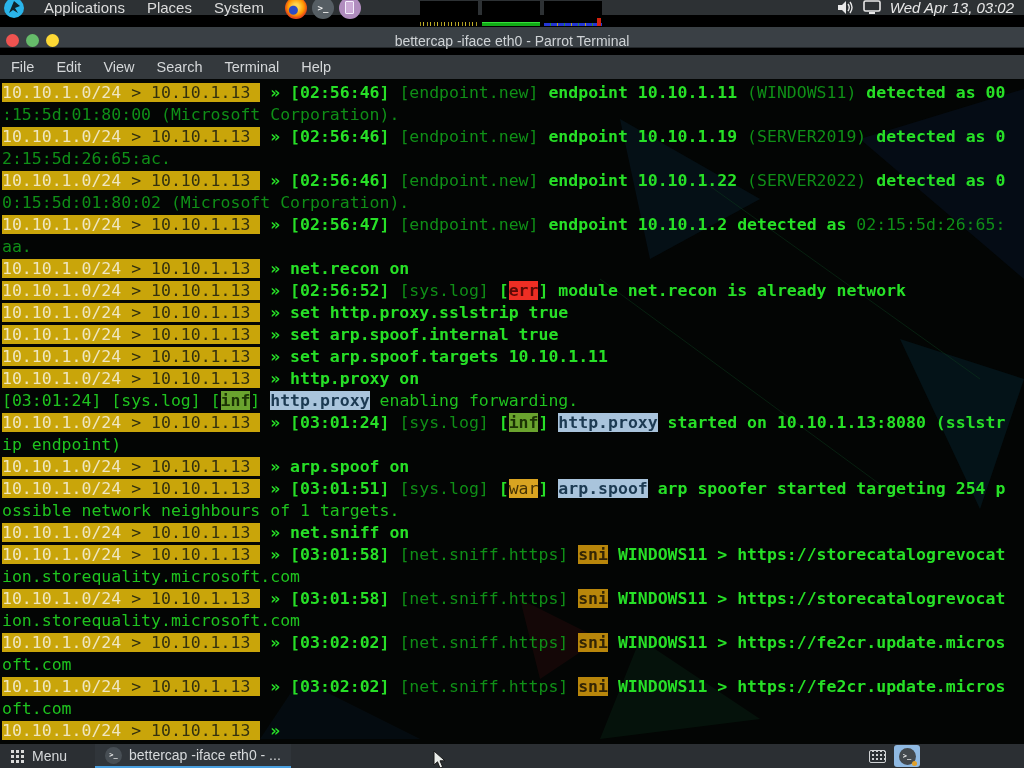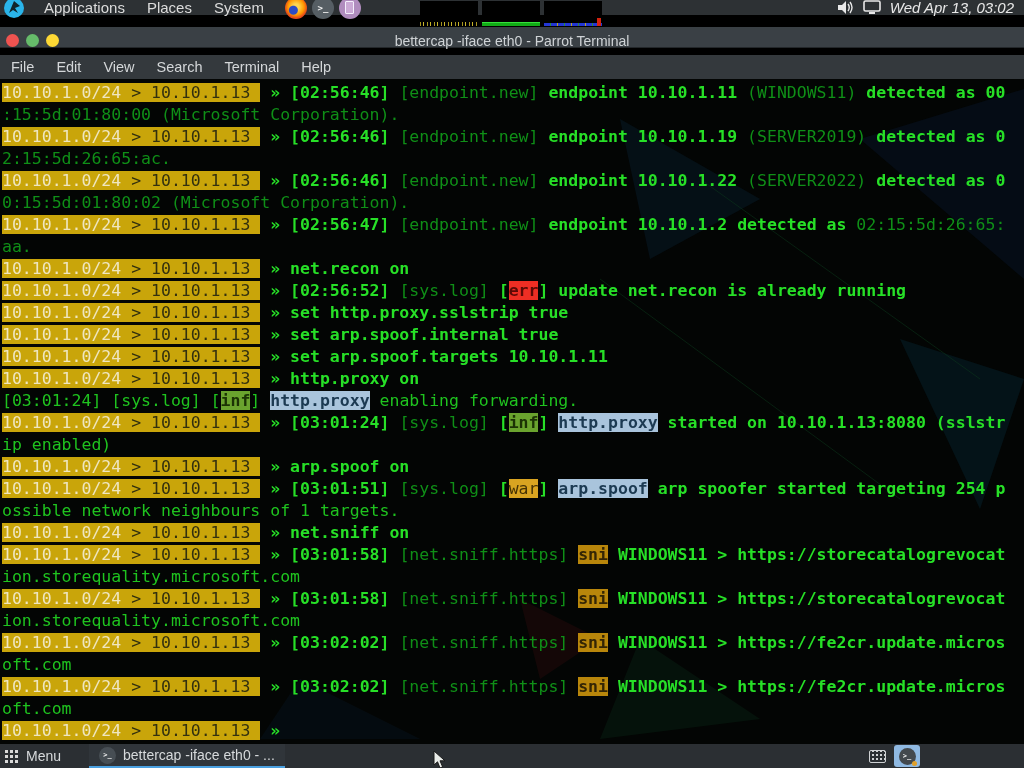--- a/index.html
+++ b/index.html
@@ -51,21 +51,21 @@
   .seg-gn { color:var(--term_green); }
   .seg-d  { color:var(--term_green_dim); }
   .seg-berr { background:var(--err_bg); color:var(--err_fg); font-weight:700; }
   .seg-binf { background:var(--inf_bg); color:var(--inf_fg); font-weight:700; }
   .seg-bwar { background:var(--war_bg); color:var(--war_fg); font-weight:400; }
   .seg-bsni { background:var(--sni_bg); color:var(--sni_fg); font-weight:700; }
   .seg-tblu { background:var(--tok_bg); color:var(--tok_fg); font-weight:700; }
 
   
   .taskbar { top:744px; height:24px; background:var(--taskbar_bg); display:flex; align-items:stretch; color:#d6d9db; font-size:14px; }
-  .tb-menu { display:flex; align-items:center; gap:8px; padding:0 14px 0 4px; }
+  .tb-menu { display:flex; align-items:center; gap:8px; padding:0 14px 0 10px; }
   .gridico { width:14px; height:14px; background-image:radial-gradient(circle,#d8d8d8 1.6px, transparent 1.8px); background-size:5px 5px; background-position:0 0; }
   .tb-task { display:flex; align-items:center; gap:7px; padding:0 10px; margin-left:14px; width:196px; background:#30353a; border-bottom:2px solid var(--accent_blue); }
   .tb-task .mini { width:17px; height:17px; border-radius:50%; background:#474e54; color:#eee; font:700 7px "DejaVu Sans Mono", monospace; display:flex; align-items:center; justify-content:center; flex:0 0 auto; }
   .tb-task .lbl { white-space:nowrap; overflow:hidden; }
   .tb-right { margin-left:auto; display:flex; align-items:center; gap:8px; padding-right:104px; }
   .kbdico { width:17px; height:13px; border:1px solid #cfd2d4; border-radius:2px; background-image:radial-gradient(circle,#cfd2d4 1px, transparent 1.2px); background-size:4px 4px; background-position:1px 2px; }
   .trayterm { width:26px; height:22px; border-radius:3px; background:#8fb9e2; display:flex; align-items:center; justify-content:center; }
   .trayterm b { width:17px; height:17px; border-radius:50%; background:#43494e; color:#f3f3f3; font:700 7px "DejaVu Sans Mono", monospace; display:flex; align-items:center; justify-content:center; position:relative; }
   .trayterm b::after { content:""; position:absolute; right:-1px; bottom:-1px; width:5px; height:5px; border-radius:50%; background:#e0a02a; }
 
@@ -150,28 +150,28 @@
   <div class="tout">
       <div class="trow"><span class="prompt"><span class="pnet">10.10.1.0/24</span><span class="prest"> &gt; 10.10.1.13 </span></span> <span class="seg-g">» [02:56:46] </span><span class="seg-d">[endpoint.new] </span><span class="seg-g">endpoint 10.10.1.11 </span><span class="seg-d">(WINDOWS11)</span><span class="seg-g"> detected as 00</span></div>
       <div class="trow"><span class="seg-d">:15:5d:01:80:00 (Microsoft Corporation).</span></div>
       <div class="trow"><span class="prompt"><span class="pnet">10.10.1.0/24</span><span class="prest"> &gt; 10.10.1.13 </span></span> <span class="seg-g">» [02:56:46] </span><span class="seg-d">[endpoint.new] </span><span class="seg-g">endpoint 10.10.1.19 </span><span class="seg-d">(SERVER2019)</span><span class="seg-g"> detected as 0</span></div>
       <div class="trow"><span class="seg-d">2:15:5d:26:65:ac.</span></div>
       <div class="trow"><span class="prompt"><span class="pnet">10.10.1.0/24</span><span class="prest"> &gt; 10.10.1.13 </span></span> <span class="seg-g">» [02:56:46] </span><span class="seg-d">[endpoint.new] </span><span class="seg-g">endpoint 10.10.1.22 </span><span class="seg-d">(SERVER2022)</span><span class="seg-g"> detected as 0</span></div>
       <div class="trow"><span class="seg-d">0:15:5d:01:80:02 (Microsoft Corporation).</span></div>
       <div class="trow"><span class="prompt"><span class="pnet">10.10.1.0/24</span><span class="prest"> &gt; 10.10.1.13 </span></span> <span class="seg-g">» [02:56:47] </span><span class="seg-d">[endpoint.new] </span><span class="seg-g">endpoint 10.10.1.2 detected as </span><span class="seg-d">02:15:5d:26:65:</span></div>
       <div class="trow"><span class="seg-d">aa.</span></div>
       <div class="trow"><span class="prompt"><span class="pnet">10.10.1.0/24</span><span class="prest"> &gt; 10.10.1.13 </span></span> <span class="seg-g">» net.recon on</span></div>
-      <div class="trow"><span class="prompt"><span class="pnet">10.10.1.0/24</span><span class="prest"> &gt; 10.10.1.13 </span></span> <span class="seg-g">» [02:56:52] </span><span class="seg-d">[sys.log] </span><span class="seg-g">[</span><span class="seg-berr">err</span><span class="seg-g">] update net.recon is already running</span></div>
+      <div class="trow"><span class="prompt"><span class="pnet">10.10.1.0/24</span><span class="prest"> &gt; 10.10.1.13 </span></span> <span class="seg-g">» [02:56:52] </span><span class="seg-d">[sys.log] </span><span class="seg-g">[</span><span class="seg-berr">err</span><span class="seg-g">] module net.recon is already network</span></div>
       <div class="trow"><span class="prompt"><span class="pnet">10.10.1.0/24</span><span class="prest"> &gt; 10.10.1.13 </span></span> <span class="seg-g">» set http.proxy.sslstrip true</span></div>
       <div class="trow"><span class="prompt"><span class="pnet">10.10.1.0/24</span><span class="prest"> &gt; 10.10.1.13 </span></span> <span class="seg-g">» set arp.spoof.internal true</span></div>
       <div class="trow"><span class="prompt"><span class="pnet">10.10.1.0/24</span><span class="prest"> &gt; 10.10.1.13 </span></span> <span class="seg-g">» set arp.spoof.targets 10.10.1.11</span></div>
       <div class="trow"><span class="prompt"><span class="pnet">10.10.1.0/24</span><span class="prest"> &gt; 10.10.1.13 </span></span> <span class="seg-g">» http.proxy on</span></div>
       <div class="trow"><span class="seg-gn">[03:01:24] [sys.log] [</span><span class="seg-binf">inf</span><span class="seg-gn">] </span><span class="seg-tblu">http.proxy</span><span class="seg-gn"> enabling forwarding.</span></div>
       <div class="trow"><span class="prompt"><span class="pnet">10.10.1.0/24</span><span class="prest"> &gt; 10.10.1.13 </span></span> <span class="seg-g">» [03:01:24] </span><span class="seg-d">[sys.log] </span><span class="seg-g">[</span><span class="seg-binf">inf</span><span class="seg-g">] </span><span class="seg-tblu">http.proxy</span><span class="seg-g"> started on 10.10.1.13:8080 (sslstr</span></div>
-      <div class="trow"><span class="seg-gn">ip enabled)</span></div>
+      <div class="trow"><span class="seg-gn">ip endpoint)</span></div>
       <div class="trow"><span class="prompt"><span class="pnet">10.10.1.0/24</span><span class="prest"> &gt; 10.10.1.13 </span></span> <span class="seg-g">» arp.spoof on</span></div>
       <div class="trow"><span class="prompt"><span class="pnet">10.10.1.0/24</span><span class="prest"> &gt; 10.10.1.13 </span></span> <span class="seg-g">» [03:01:51] </span><span class="seg-d">[sys.log] </span><span class="seg-g">[</span><span class="seg-bwar">war</span><span class="seg-g">] </span><span class="seg-tblu">arp.spoof</span><span class="seg-g"> arp spoofer started targeting 254 p</span></div>
       <div class="trow"><span class="seg-gn">ossible network neighbours of 1 targets.</span></div>
       <div class="trow"><span class="prompt"><span class="pnet">10.10.1.0/24</span><span class="prest"> &gt; 10.10.1.13 </span></span> <span class="seg-g">» net.sniff on</span></div>
       <div class="trow"><span class="prompt"><span class="pnet">10.10.1.0/24</span><span class="prest"> &gt; 10.10.1.13 </span></span> <span class="seg-g">» [03:01:58] </span><span class="seg-d">[net.sniff.https] </span><span class="seg-bsni">sni</span><span class="seg-g"> WINDOWS11 &gt; https://storecatalogrevocat</span></div>
       <div class="trow"><span class="seg-gn">ion.storequality.microsoft.com</span></div>
       <div class="trow"><span class="prompt"><span class="pnet">10.10.1.0/24</span><span class="prest"> &gt; 10.10.1.13 </span></span> <span class="seg-g">» [03:01:58] </span><span class="seg-d">[net.sniff.https] </span><span class="seg-bsni">sni</span><span class="seg-g"> WINDOWS11 &gt; https://storecatalogrevocat</span></div>
       <div class="trow"><span class="seg-gn">ion.storequality.microsoft.com</span></div>
       <div class="trow"><span class="prompt"><span class="pnet">10.10.1.0/24</span><span class="prest"> &gt; 10.10.1.13 </span></span> <span class="seg-g">» [03:02:02] </span><span class="seg-d">[net.sniff.https] </span><span class="seg-bsni">sni</span><span class="seg-g"> WINDOWS11 &gt; https://fe2cr.update.micros</span></div>
       <div class="trow"><span class="seg-gn">oft.com</span></div>

